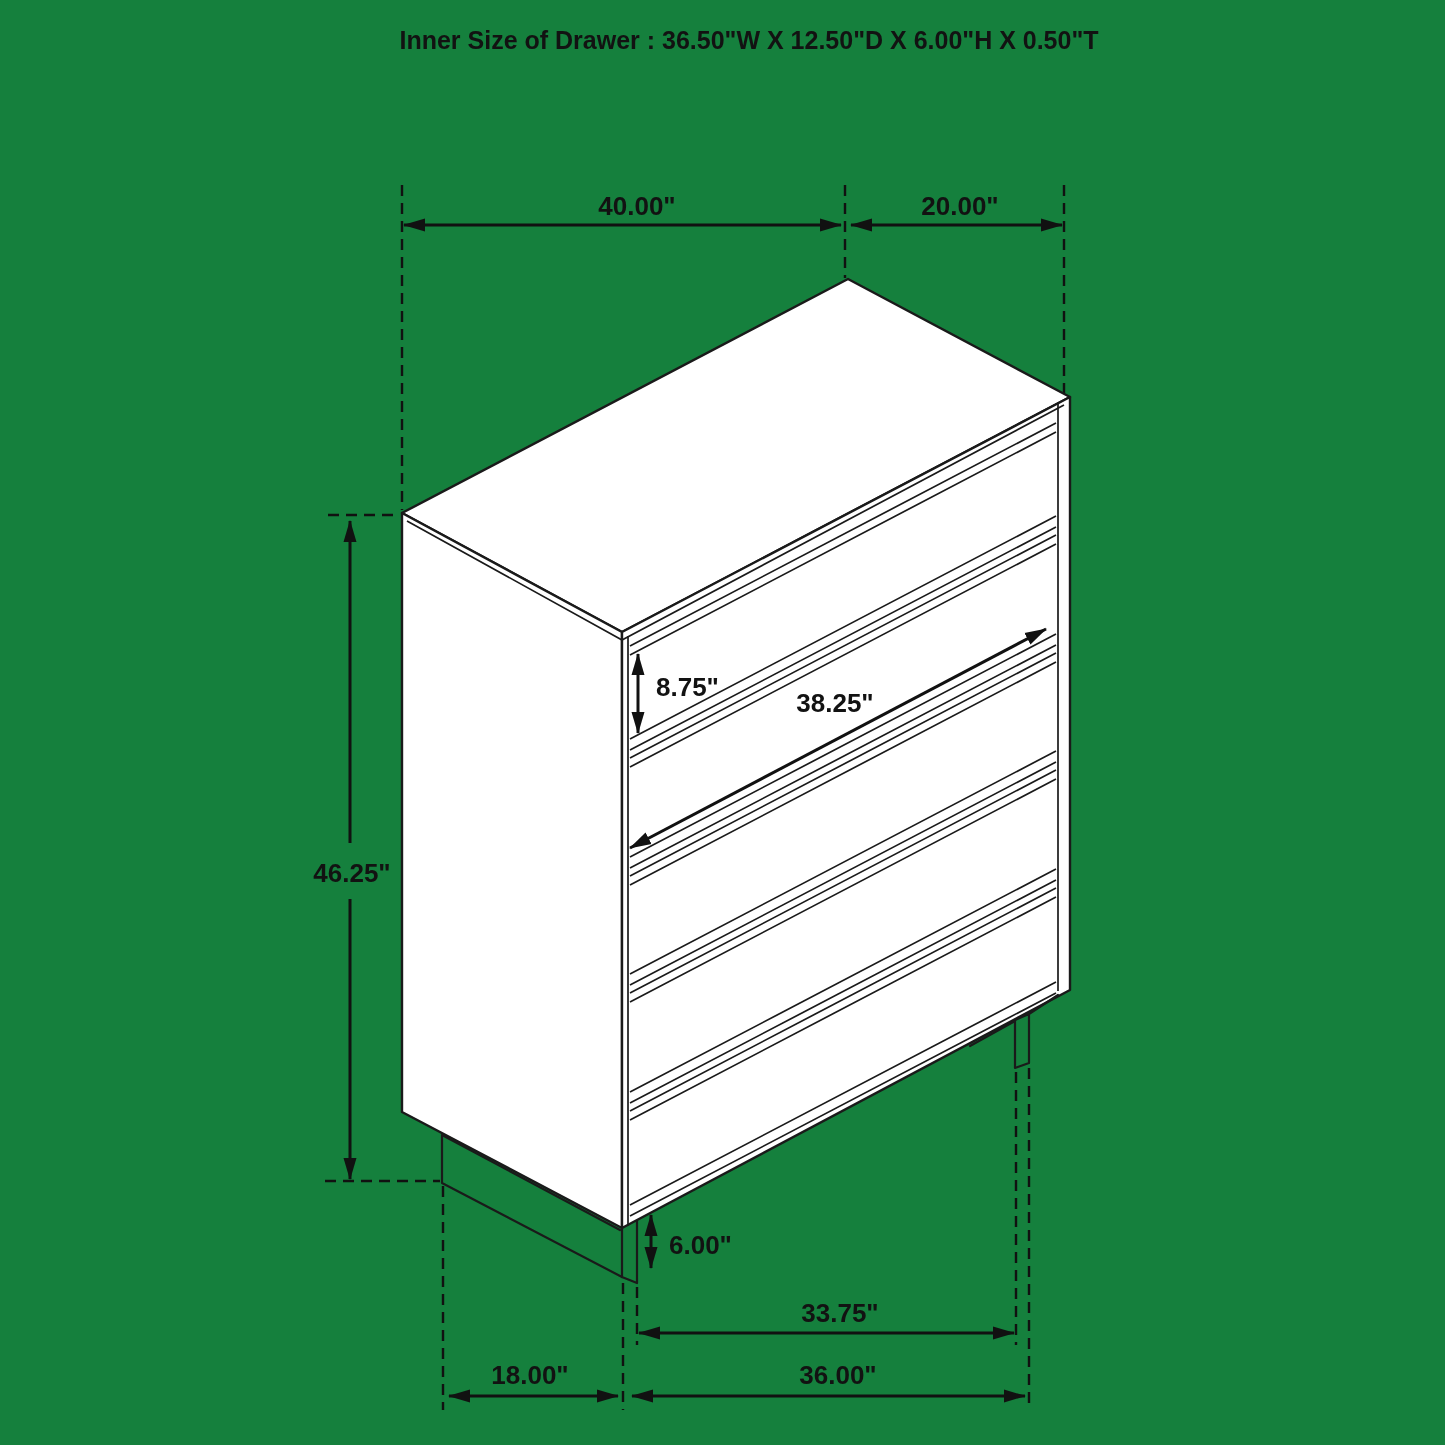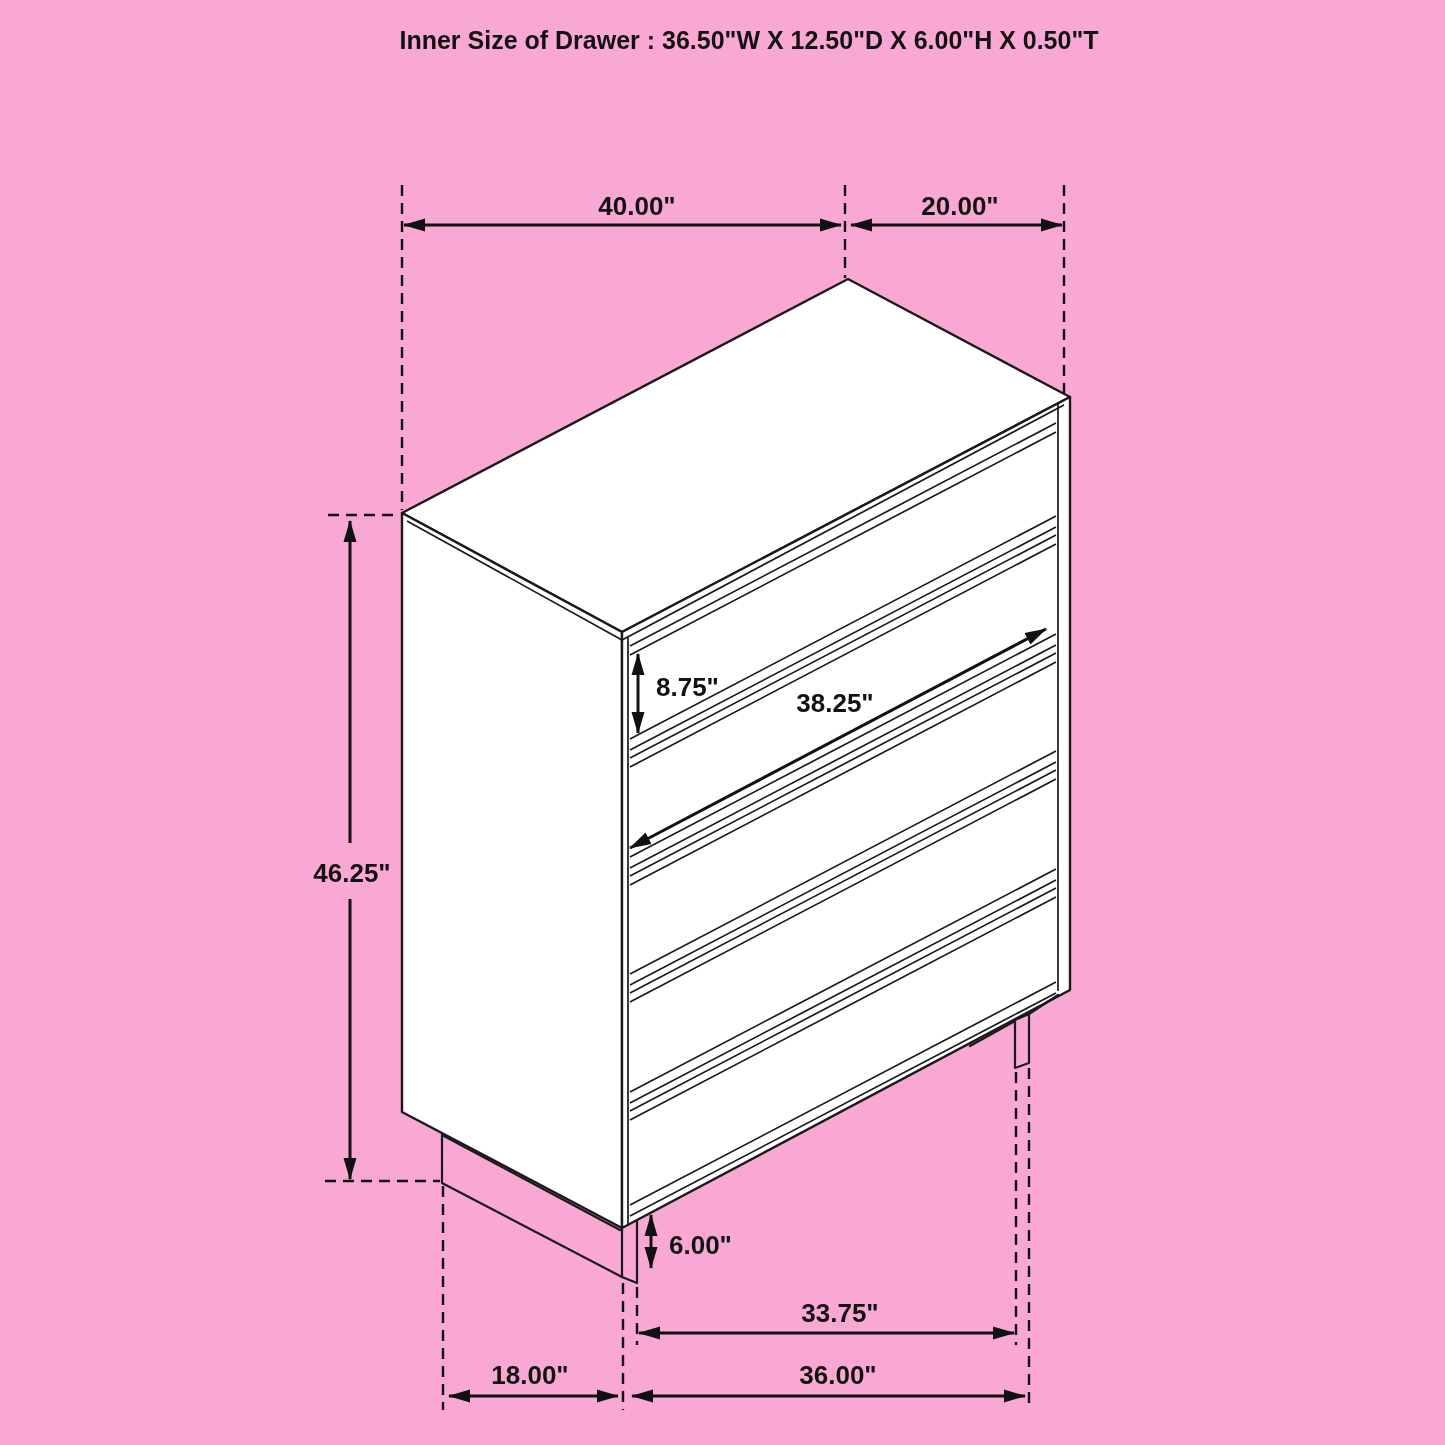--- a/index.html
+++ b/index.html
@@ -1,16 +1,16 @@
 <!DOCTYPE html>
 <html><head>
 <meta charset="utf-8">
 <style>
   html,body{margin:0;padding:0;background:#ffffff;}
-  .page{position:relative;width:1445px;height:1445px;background:#f9a8d4;overflow:hidden;}
+  .page{position:relative;width:1445px;height:1445px;background:#15803d;overflow:hidden;}
   svg{display:block;}
   text{font-family:"Liberation Sans","DejaVu Sans",sans-serif;font-weight:bold;fill:#121212;}
   .title{font-size:25px;}
   .dim{font-size:26px;}
   .solid{stroke:#1a1a1a;fill:none;stroke-width:2.2;stroke-linejoin:round;stroke-linecap:round;}
   .thin{stroke:#1a1a1a;fill:none;stroke-width:1.7;}
   .face{fill:#ffffff;stroke:#1a1a1a;stroke-width:2.4;stroke-linejoin:round;}
   .dimline{stroke:#111;fill:none;stroke-width:3;}
   .dash{stroke:#111;fill:none;stroke-width:2.4;stroke-dasharray:11 7;}
 </style>

